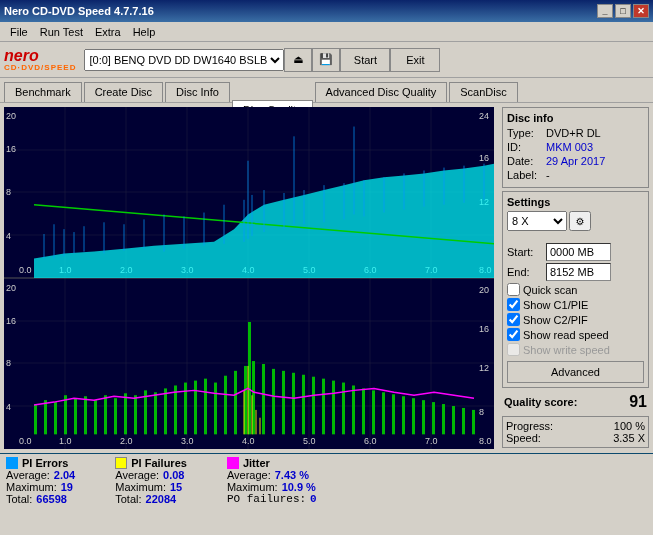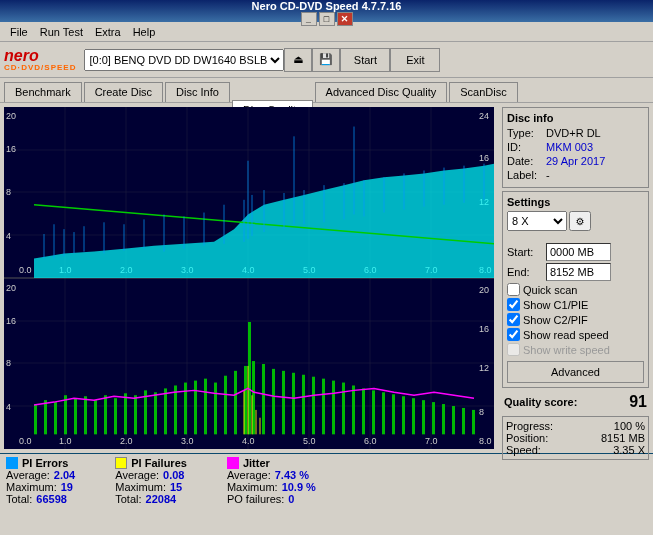--- a/index.html
+++ b/index.html
@@ -1,19 +1,19 @@
 <!DOCTYPE html>
 <html><head>
   <meta charset="utf-8">
   <style>
     * { margin: 0; padding: 0; box-sizing: border-box; }
     body { width: 653px; height: 535px; font-family: 'Tahoma', 'Arial', sans-serif; font-size: 11px; background: #d4d0c8; overflow: hidden; }
     
     
-    .title-bar { background: linear-gradient(to bottom, #0a246a, #3a6ea5); height: 22px; display: flex; align-items: center; justify-content: space-between; padding: 0 4px; flex-direction: column; }
+    .title-bar { background: linear-gradient(to bottom, #0a246a, #3a6ea5); height: 22px; display: flex; align-items: center; justify-content: space-between; padding: 0 4px; }
     .title-bar-title { color: white; font-size: 11px; font-weight: bold; }
     .title-bar-buttons { display: flex; gap: 2px; }
     .title-btn { width: 16px; height: 14px; border: 1px solid #888; font-size: 9px; display: flex; align-items: center; justify-content: center; cursor: pointer; font-weight: bold; }
     .title-btn-min { background: #d4d0c8; }
     .title-btn-max { background: #d4d0c8; }
     .title-btn-close { background: #c0392b; color: white; }
 
     
     .menu-bar { background: #d4d0c8; height: 20px; display: flex; align-items: center; border-bottom: 1px solid #a0a0a0; padding: 0 4px; }
     .menu-item { padding: 2px 6px; cursor: pointer; font-size: 11px; }
@@ -331,24 +331,20 @@
       <span style="font-size:11px;font-weight:bold;">Quality score:</span>
       <span style="font-size:16px;font-weight:bold;">91</span>
     </div>
 
     <div style="border:1px solid #888;padding:3px;font-size:11px;">
       <div style="display:flex;justify-content:space-between;">
         <span>Progress:</span>
         <span>100 %</span>
       </div>
       <div style="display:flex;justify-content:space-between;">
-        <span>Position:</span>
-        <span>8151 MB</span>
-      </div>
-      <div style="display:flex;justify-content:space-between;">
         <span>Speed:</span>
         <span>3.35 X</span>
       </div>
     </div>
 
   </div>
 </div>
 
 <div style="background:#d4d0c8;border-top:1px solid #0c4a6e;padding:3px 6px;">
   <div style="display:flex;gap:40px;align-items:flex-start;">
@@ -397,20 +393,20 @@
         <span>Jitter</span>
       </div>
       <div style="display:flex;gap:4px;font-size:11px;">
         <span>Average:</span>
         <span style="color:#0000cc;font-weight:bold;">7.43 %</span>
       </div>
       <div style="display:flex;gap:4px;font-size:11px;">
         <span>Maximum:</span>
         <span style="color:#0000cc;font-weight:bold;">10.9 %</span>
       </div>
-      <div style="display:flex;gap:4px;font-size:11px;">
+      <div style="display:flex;gap:4px;font-size:11px;font-family:Liberation Mono, monospace;">
         <span>PO failures:</span>
         <span style="color:#0000cc;font-weight:bold;">0</span>
       </div>
     </div>
 
   </div>
 </div>
 
 </body></html>

